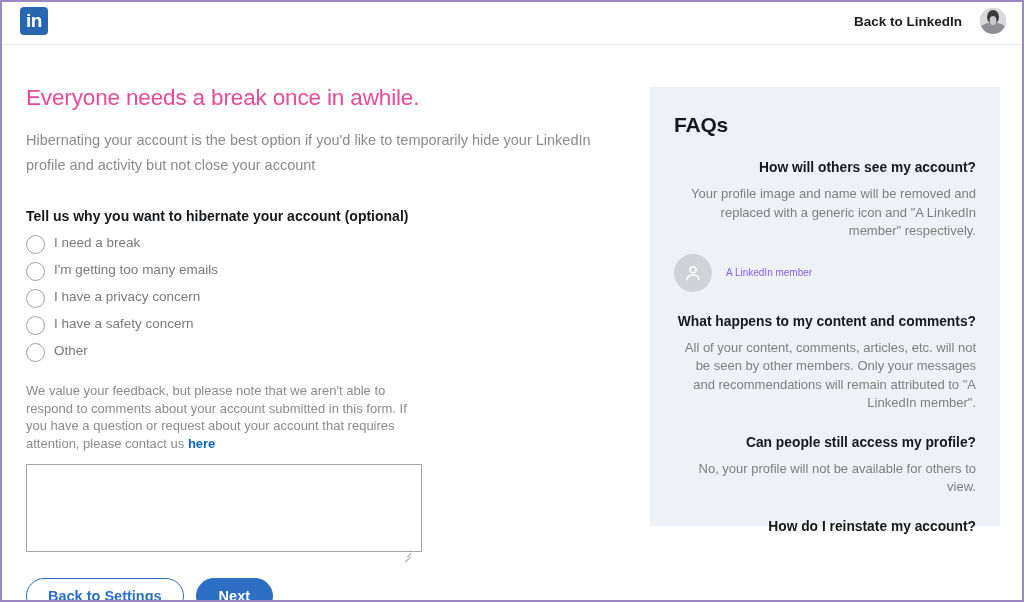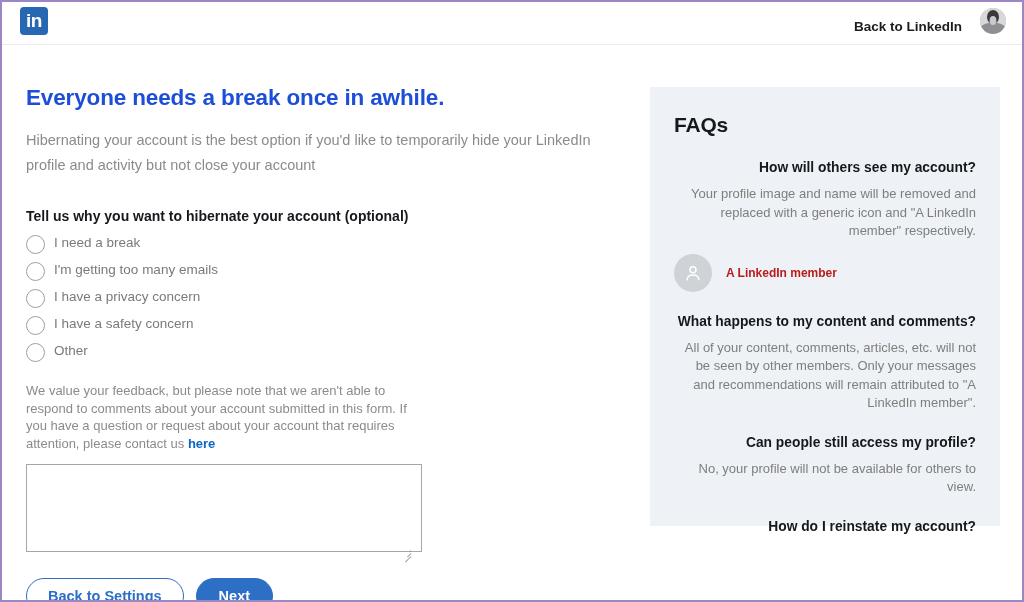--- a/index.html
+++ b/index.html
@@ -44,21 +44,21 @@
     font-size: 19px;
     font-weight: bold;
     line-height: 1;
     letter-spacing: -0.5px;
     font-family: "Liberation Sans", sans-serif;
     padding-bottom: 2px;
   }
 
   .topbar-right {
     display: flex;
-    align-items: flex-end;
+    align-items: center;
     gap: 18px;
   }
 
   .back-to-linkedin {
     font-size: 13.5px;
     font-weight: bold;
     color: #1c1c1c;
     cursor: pointer;
     white-space: nowrap;
   }
@@ -83,22 +83,22 @@
   .left-col {
     position: absolute;
     left: 24px;
     top: 0;
     width: 600px;
   }
 
   h1.page-title {
     margin-top: 40px;
     font-size: 22.5px;
-    font-weight: bold;
-    color: #1d4ed8;
+    font-weight: normal;
+    color: #ec4899;
     letter-spacing: -0.15px;
   }
 
   .subtitle {
     margin-top: 17px;
     font-size: 14.5px;
     line-height: 25px;
     color: #8b8b8b;
     max-width: 592px;
   }
@@ -261,23 +261,23 @@
     width: 38px;
     height: 38px;
     border-radius: 50%;
     background: #cfd2d6;
     display: flex;
     align-items: center;
     justify-content: center;
   }
 
   .member-name {
-    font-size: 12px;
-    font-weight: bold;
-    color: #b91c1c;
+    font-size: 10px;
+    font-weight: normal;
+    color: #8b5cf6;
   }
 </style>
 </head>
 <body>
 
 <div class="frame">
 
   <div class="topbar">
     <div class="li-logo">in</div>
 

